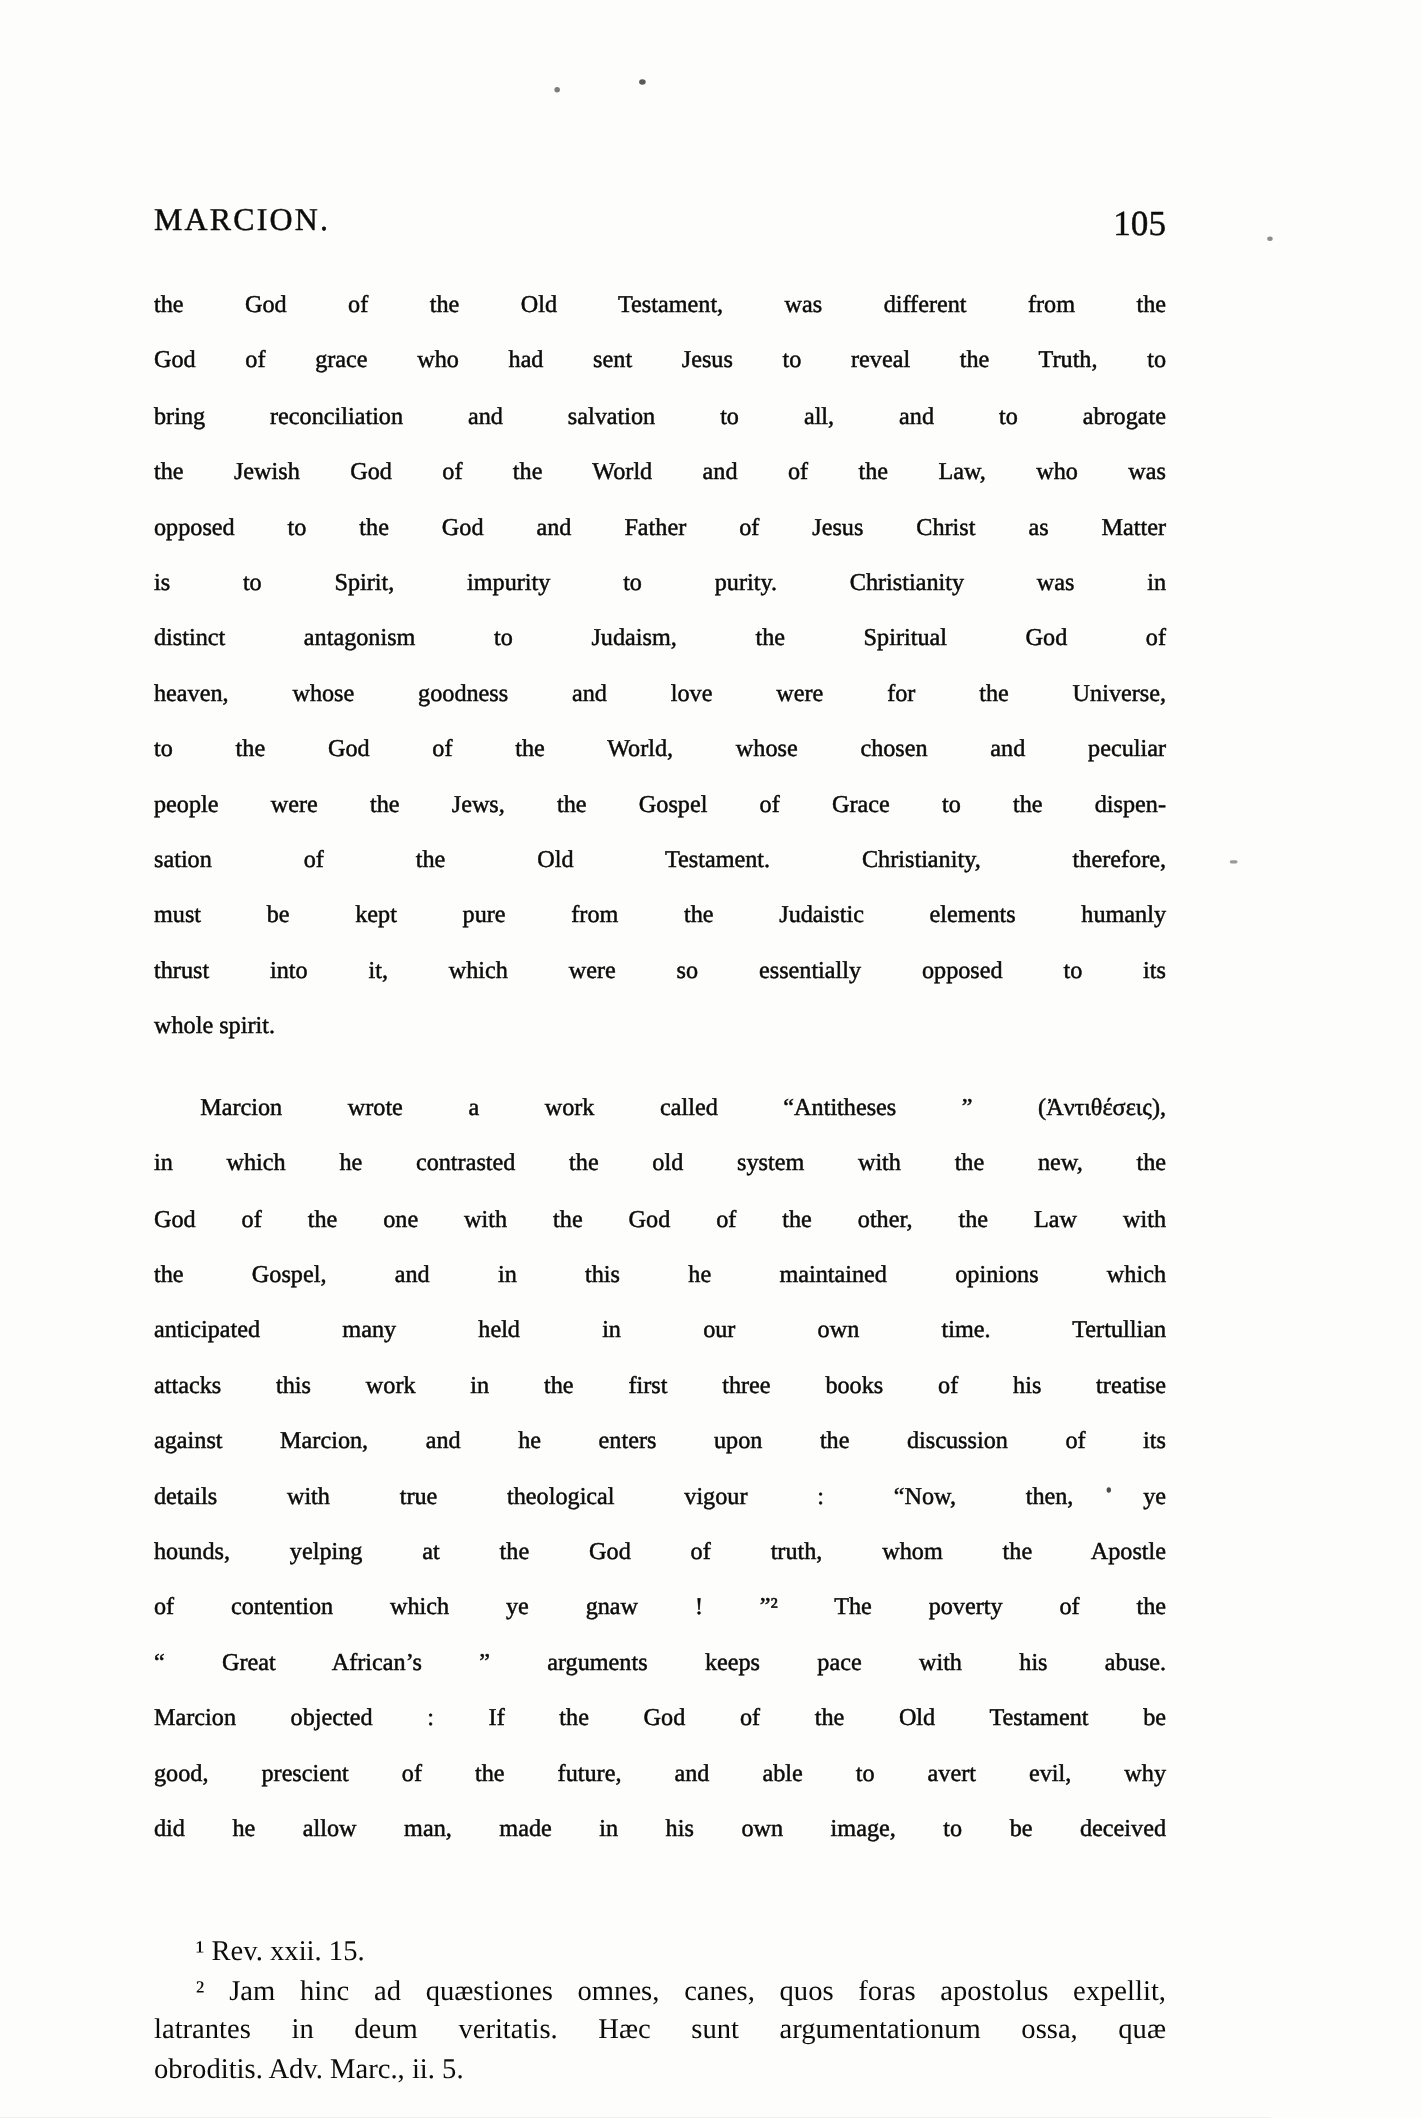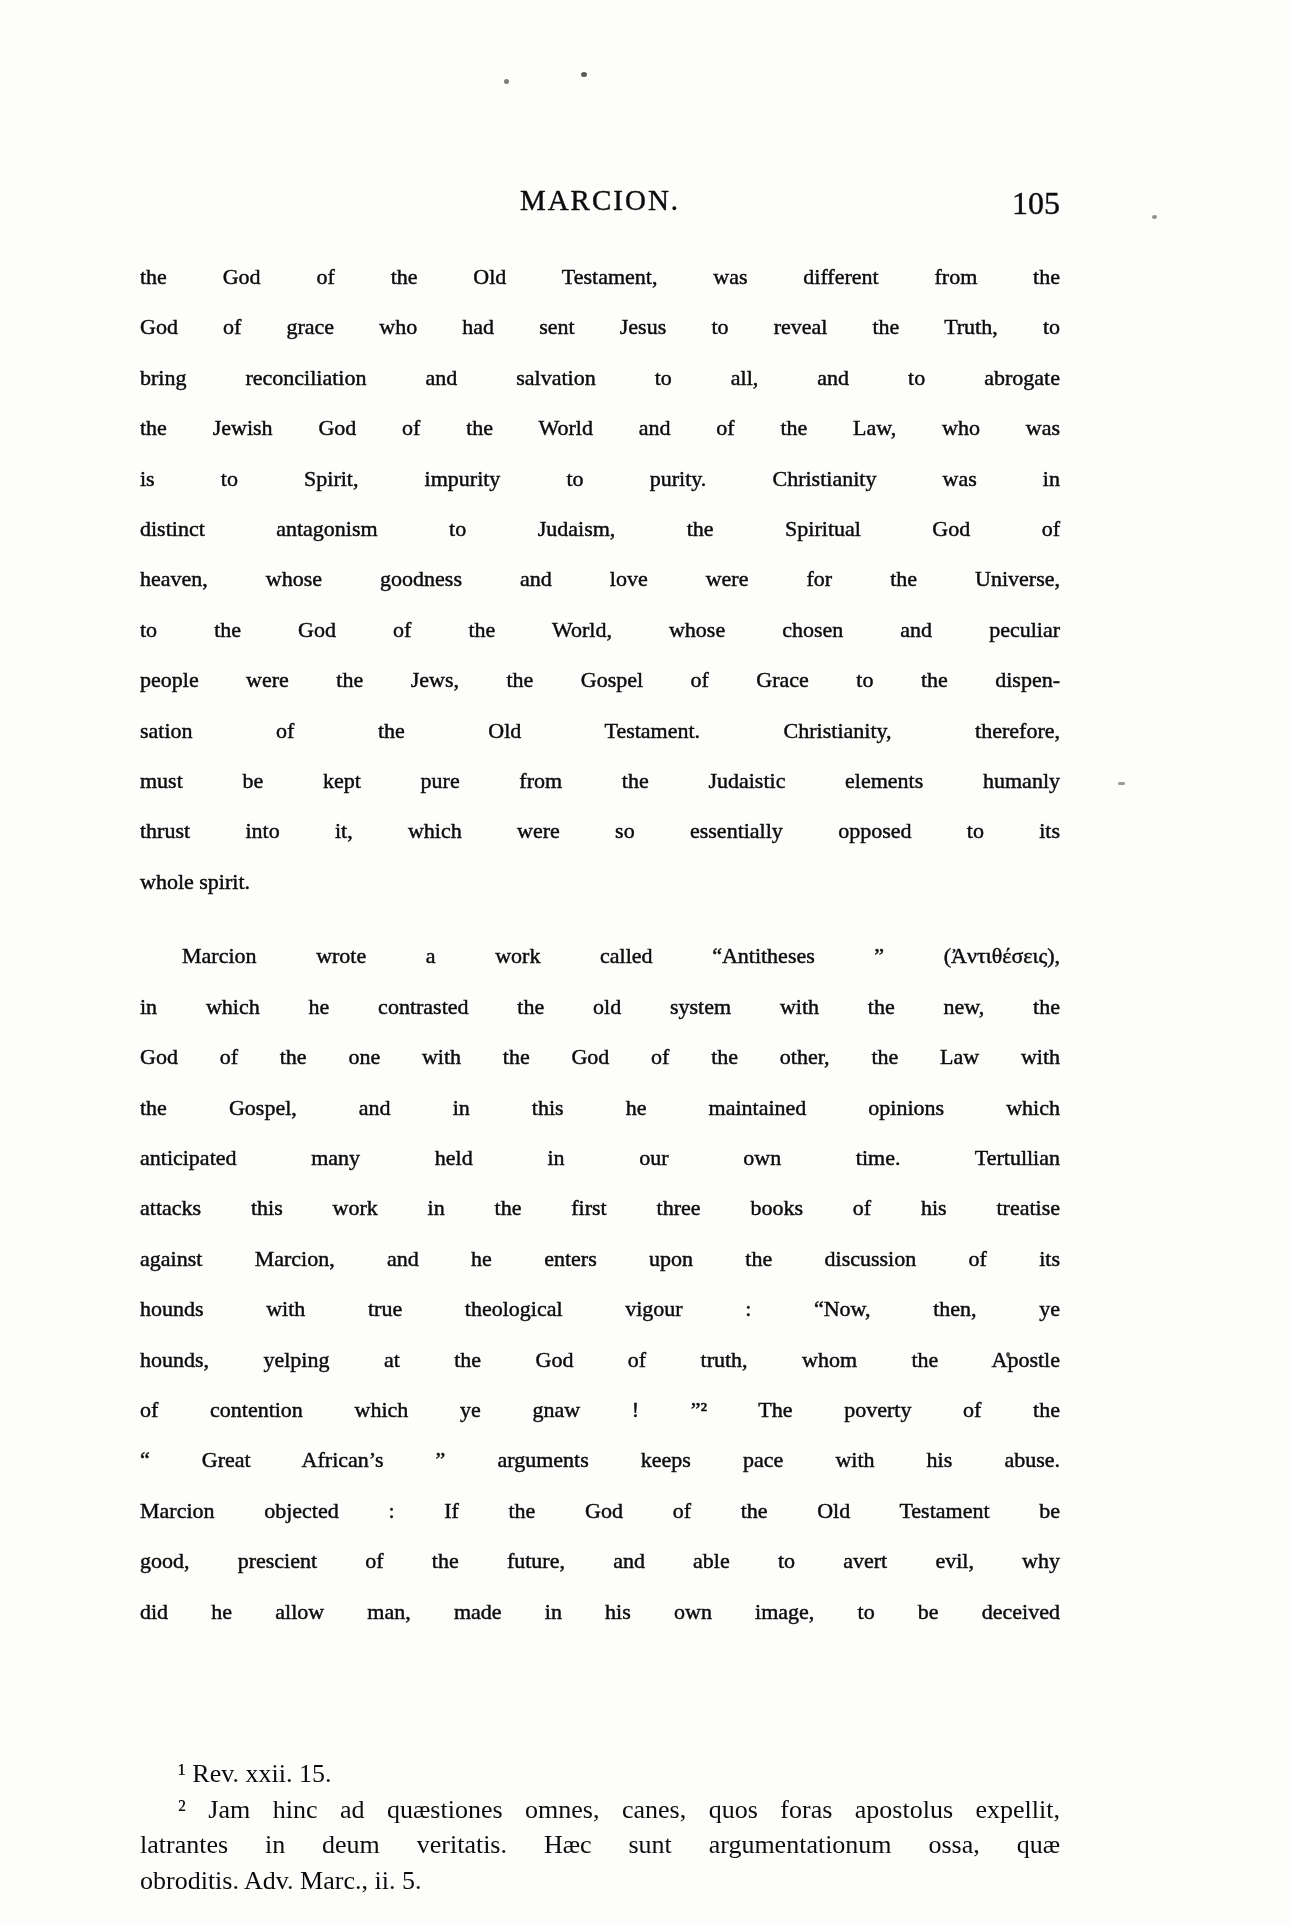--- a/index.html
+++ b/index.html
@@ -21,21 +21,21 @@
     position: absolute;
     left: 140px;
     top: 184px;
     width: 920px;
     height: 34px;
   }
   .header-title {
     position: absolute;
     left: 0;
     right: 0;
-    text-align: center;
+    text-align: left;
     font-size: 29px;
     letter-spacing: 2px;
     -webkit-text-stroke: 0.4px #0c0c0c;
   }
   .page-number {
     position: absolute;
     right: 0;
     top: 1px;
     font-size: 32px;
     -webkit-text-stroke: 0.4px #0c0c0c;
@@ -99,37 +99,38 @@
   <div class="running-header">
     <span class="header-title">MARCION.</span>
     <span class="page-number">105</span>
   </div>
 
   <div class="body-text">
       <div class="line">the God of the Old Testament, was different from the</div>
       <div class="line">God of grace who had sent Jesus to reveal the Truth, to</div>
       <div class="line">bring reconciliation and salvation to all, and to abrogate</div>
       <div class="line">the Jewish God of the World and of the Law, who was</div>
+      <div class="line">opposed to the God and Father of Jesus Christ as Matter</div>
       <div class="line">is to Spirit, impurity to purity.  Christianity was in</div>
       <div class="line">distinct antagonism to Judaism, the Spiritual God of</div>
       <div class="line">heaven, whose goodness and love were for the Universe,</div>
       <div class="line">to the God of the World, whose chosen and peculiar</div>
       <div class="line">people were the Jews, the Gospel of Grace to the dispen-</div>
       <div class="line">sation of the Old Testament.  Christianity, therefore,</div>
       <div class="line">must be kept pure from the Judaistic elements humanly</div>
       <div class="line">thrust into it, which were so essentially opposed to its</div>
       <div class="line flush">whole spirit.</div>
       <div class="line indent">Marcion wrote a work called “Antitheses ” (Ἀντιθέσεις),</div>
       <div class="line">in which he contrasted the old system with the new, the</div>
       <div class="line">God of the one with the God of the other, the Law with</div>
       <div class="line">the Gospel, and in this he maintained opinions which</div>
       <div class="line">anticipated many held in our own time.  Tertullian</div>
       <div class="line">attacks this work in the first three books of his treatise</div>
       <div class="line">against Marcion, and he enters upon the discussion of its</div>
-      <div class="line">hounds with true theological vigour :  “Now, then, ye</div>
+      <div class="line">details with true theological vigour :  “Now, then, ye</div>
       <div class="line">hounds, yelping at the God of truth, whom the Apostle</div>
       <div class="line">of contention which ye gnaw ! ”²  The poverty of the</div>
       <div class="line">“ Great African’s ” arguments keeps pace with his abuse.</div>
       <div class="line">Marcion objected : If the God of the Old Testament be</div>
       <div class="line">good, prescient of the future, and able to avert evil, why</div>
       <div class="line">did he allow man, made in his own image, to be deceived</div>
     </div>
 
   <div class="footnotes">
       <div class="fn-line indent">¹ Rev. xxii. 15.</div>

